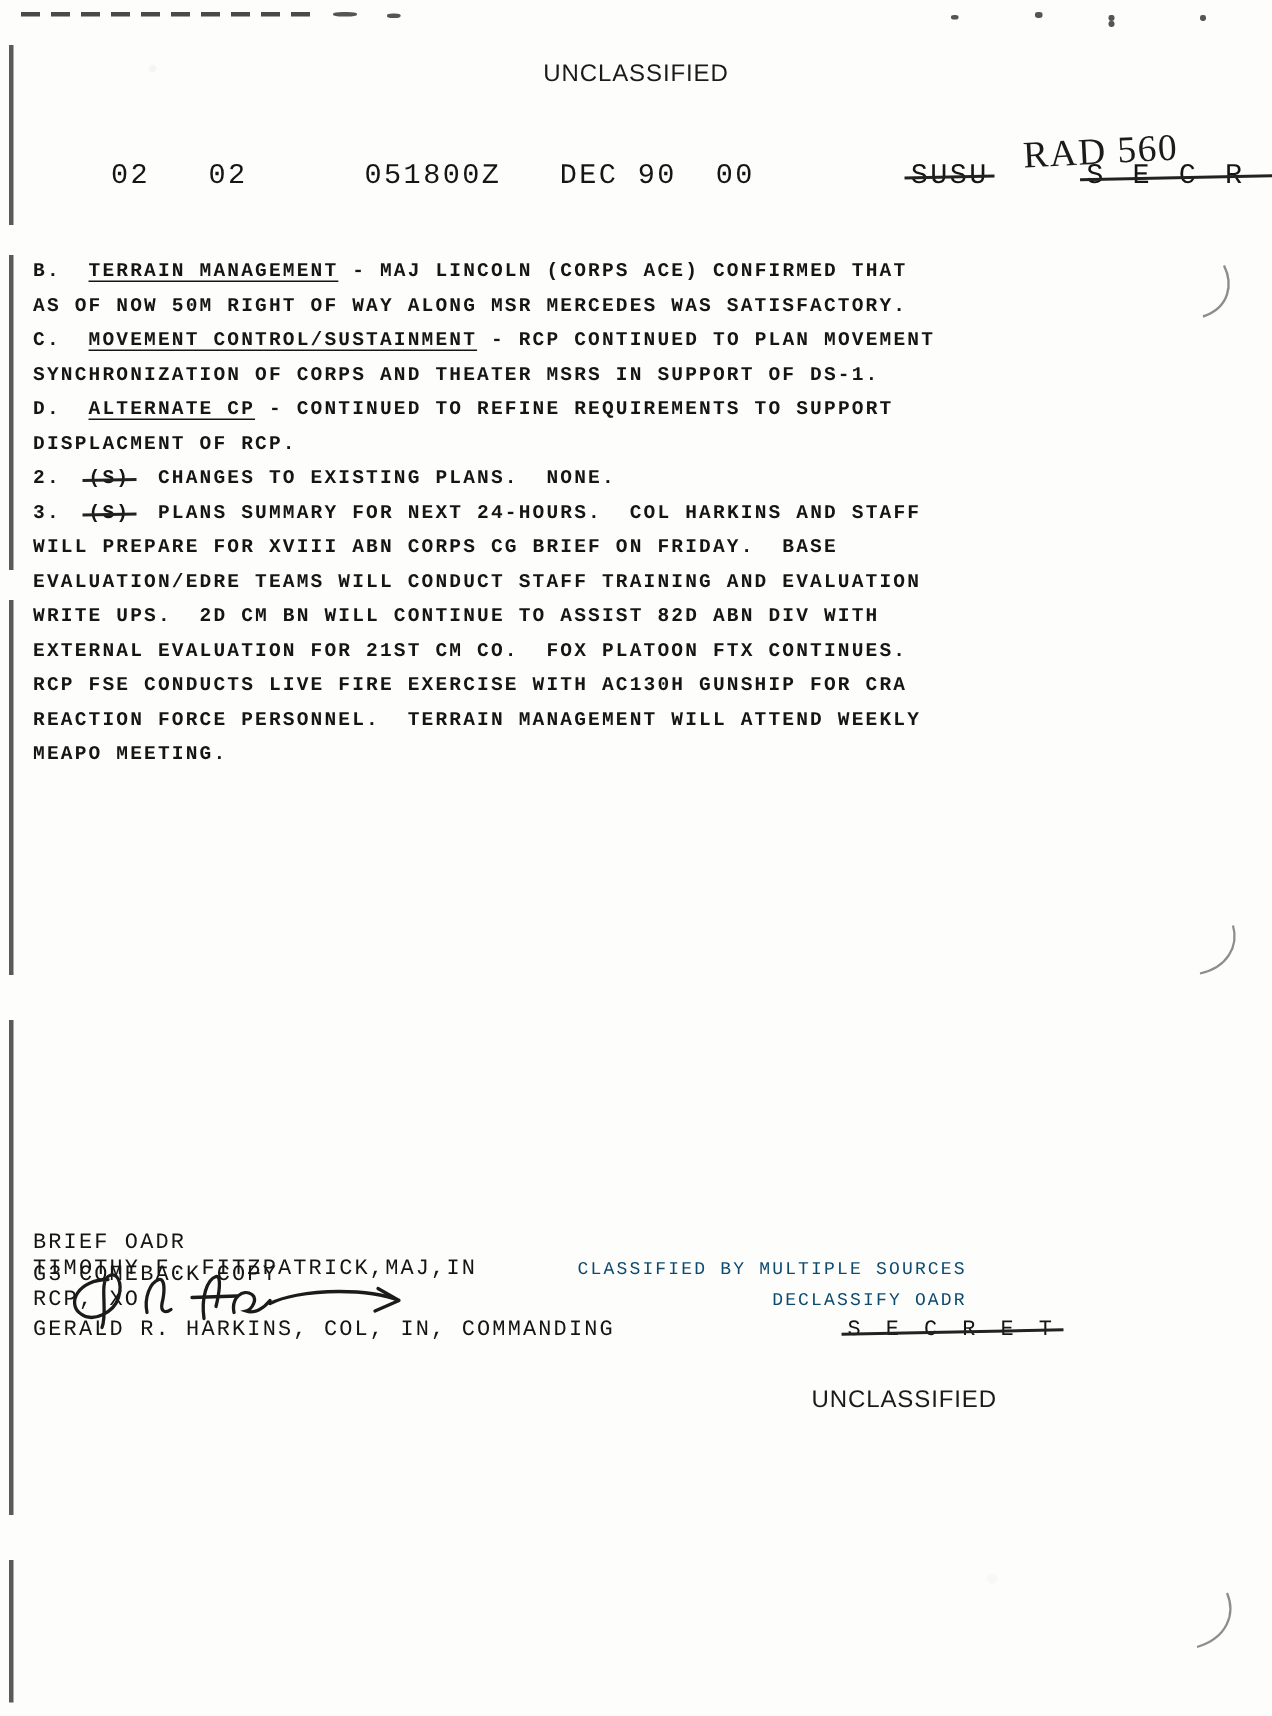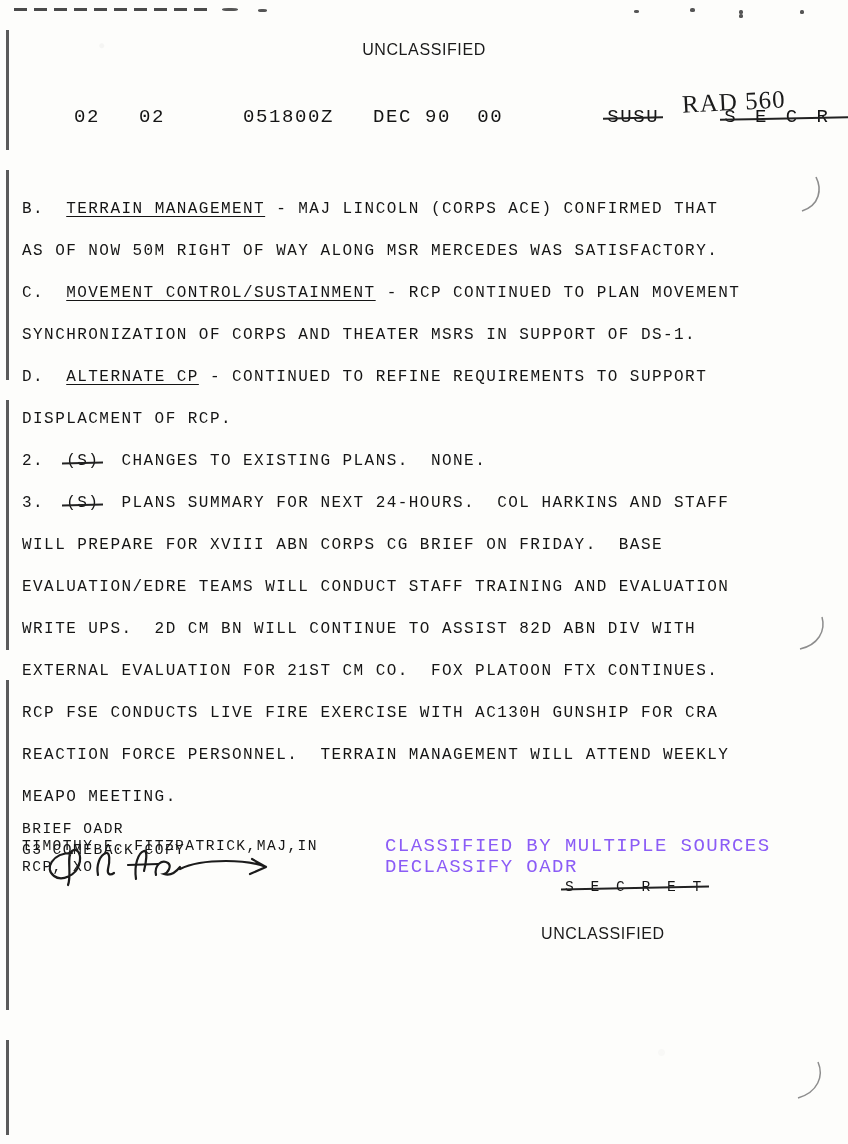--- a/index.html
+++ b/index.html
@@ -105,25 +105,26 @@
     font-size: 25px;
     letter-spacing: 1px;
     transform: rotate(-3deg);
   }
 
   .body-block {
     position: absolute;
     top: 146px;
     left: 22px;
     width: 700px;
-    font-size: 16px;
-    letter-spacing: 1.45px;
-    line-height: 42px;
-    white-space: pre;
-    color: #151515;
+    font-size: 13px;
+    letter-spacing: 1.45px;
+    line-height: 23px;
+    white-space: pre;
+    color: #151515;
+    font-weight: bold;
   }
   .body-block .ul {
     text-decoration: underline;
     text-underline-offset: 3px;
   }
 
   .blk {
     position: absolute;
     left: 22px;
     font-size: 14.6px;
@@ -138,25 +139,26 @@
     left: 22px;
     font-size: 14.6px;
     letter-spacing: 1.45px;
     white-space: pre;
     color: #151515;
   }
 
   .classified-col {
     position: absolute;
     left: 385px;
-    font-size: 19px;
+    font-size: 12px;
     letter-spacing: 1.45px;
     line-height: 21px;
     white-space: pre;
-    color: #8b5cf6;
+    color: #0c4a6e;
+    text-align: right;
   }
 
   .signature {
     position: absolute;
     left: 38px;
     top: 845px;
     width: 290px;
     height: 42px;
   }
 
@@ -255,20 +257,21 @@
         <path d="M60 30 C58 20, 62 10, 68 8 C72 7, 72 16, 70 24 C69 29, 72 31, 76 28"></path>
         <path d="M98 34 C96 20, 100 8, 106 6 C110 5, 108 18, 106 26"></path>
         <path d="M90 20 L120 19"></path>
         <path d="M118 30 C116 20, 124 14, 130 18 C134 21, 130 28, 126 29 C132 31, 138 27, 142 22"></path>
         <path d="M142 24 C150 20, 166 16, 188 16 C206 16, 218 18, 228 22 L214 14"></path>
         <path d="M228 22 L212 29"></path>
       </g>
     </svg>
   </div>
 
+  <div class="sig-line" style="top:879px;">GERALD R. HARKINS, COL, IN, COMMANDING</div>
 
   <div class="secret-bottom struck">S E C R E T</div>
 
   <div class="unclassified-bottom">UNCLASSIFIED</div>
 
   <div class="curl" style="top:175px;left:786px;">
     <svg width="40" height="50" viewBox="0 0 40 50">
       <path d="M30 2 C36 14, 34 30, 16 36" fill="none" stroke="#8d8d8d" stroke-width="1.6"></path>
     </svg>
   </div>

